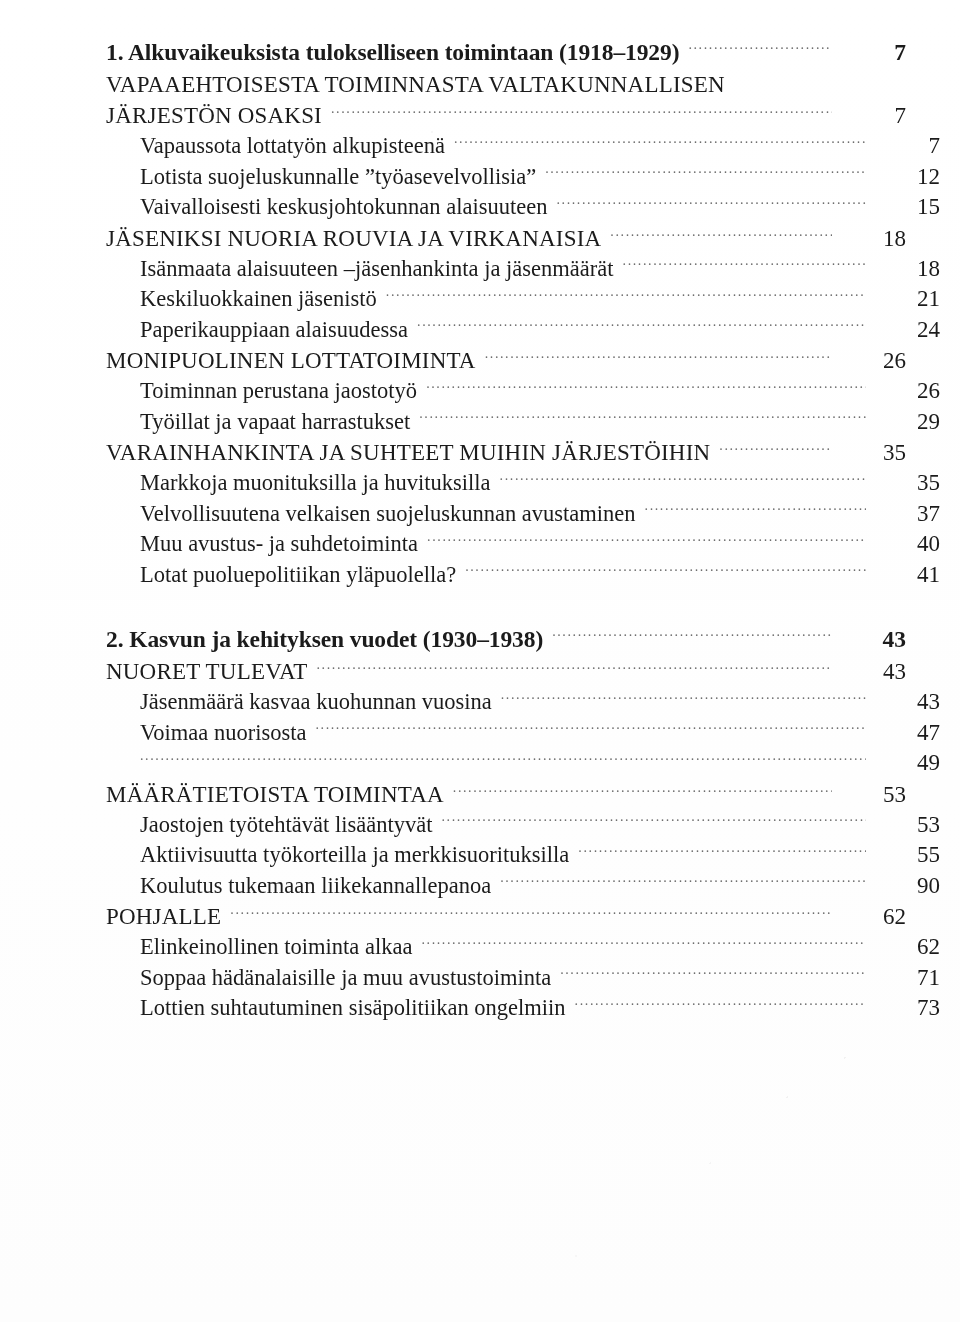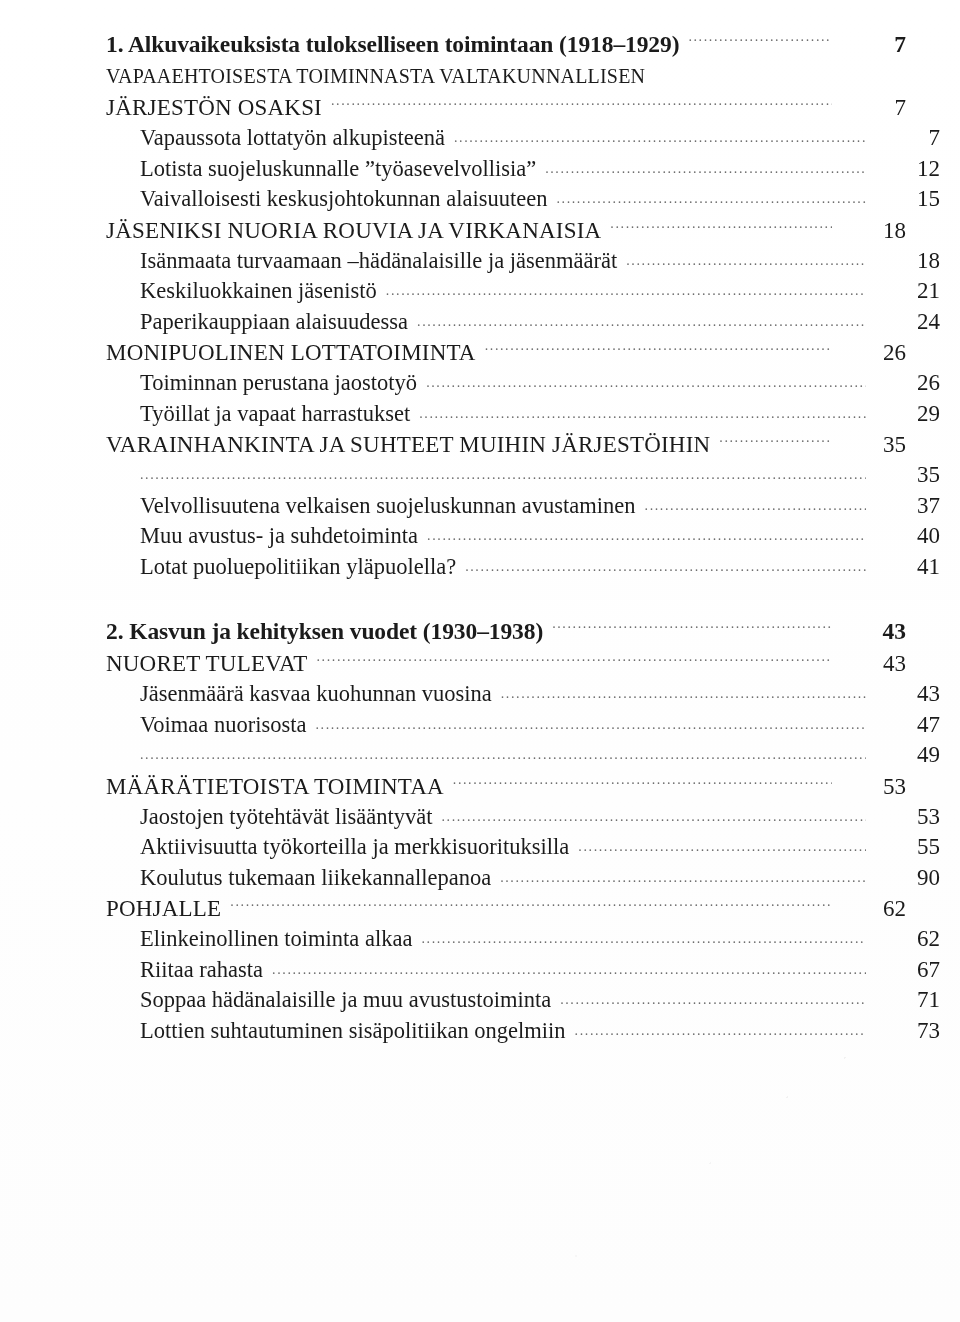--- a/index.html
+++ b/index.html
@@ -28,21 +28,21 @@
       radial-gradient(circle at 45% 10%, rgba(0,0,0,0.03) 0 1px, transparent 1px),
       radial-gradient(circle at 60% 95%, rgba(0,0,0,0.03) 0 1px, transparent 1px),
       linear-gradient(180deg, #ffffff 0%, #fefefe 60%, #fdfdfd 100%);
     mix-blend-mode: multiply;
     opacity: 0.9;
   }
 
   #toc {
     position: absolute;
     left: 106px;
-    top: 28px;
+    top: 36px;
     width: 800px;
   }
 
   .toc-row {
     display: flex;
     align-items: baseline;
     width: 100%;
     line-height: 30.5px;
     white-space: nowrap;
   }
@@ -100,37 +100,36 @@
   .lvl-section .toc-label {
     font-size: 23px;
     letter-spacing: 0.2px;
   }
   .lvl-section {
     line-height: 31px;
   }
 
   
   .lvl-section-cont .toc-label {
-    font-size: 20px;
+    font-size: 23px;
     letter-spacing: 0.2px;
     text-align: center;
   }
   .lvl-section-cont {
     line-height: 31px;
   }
   .lvl-section-cont .toc-dots,
   .lvl-section-cont .toc-page {
     visibility: hidden;
   }
 
   
   .lvl-sub {
     padding-left: 34px;
     line-height: 30.5px;
-    align-items: flex-end;
   }
   .lvl-sub .toc-label {
     font-size: 22.5px;
   }
 
   .chapter-gap {
     height: 33px;
   }
 </style>
 </head>
@@ -168,21 +167,21 @@
       <span class="toc-label">Vaivalloisesti keskusjohtokunnan alaisuuteen</span>
       <span class="toc-dots"></span>
       <span class="toc-page">15</span>
     </div>
     <div class="toc-row lvl-section">
       <span class="toc-label">JÄSENIKSI NUORIA ROUVIA JA VIRKANAISIA</span>
       <span class="toc-dots"></span>
       <span class="toc-page">18</span>
     </div>
     <div class="toc-row lvl-sub">
-      <span class="toc-label">Isänmaata turvaamaan –hädänalaisille ja jäsenmäärät</span>
+      <span class="toc-label">Isänmaata alaisuuteen –jäsenhankinta ja jäsenmäärät</span>
       <span class="toc-dots"></span>
       <span class="toc-page">18</span>
     </div>
     <div class="toc-row lvl-sub">
       <span class="toc-label">Keskiluokkainen jäsenistö</span>
       <span class="toc-dots"></span>
       <span class="toc-page">21</span>
     </div>
     <div class="toc-row lvl-sub">
       <span class="toc-label">Paperikauppiaan alaisuudessa</span>
@@ -203,20 +202,21 @@
       <span class="toc-label">Työillat ja vapaat harrastukset</span>
       <span class="toc-dots"></span>
       <span class="toc-page">29</span>
     </div>
     <div class="toc-row lvl-section">
       <span class="toc-label">VARAINHANKINTA JA SUHTEET MUIHIN JÄRJESTÖIHIN</span>
       <span class="toc-dots"></span>
       <span class="toc-page">35</span>
     </div>
     <div class="toc-row lvl-sub">
+      <span class="toc-label">Markkoja muonituksilla ja huvituksilla</span>
       <span class="toc-dots"></span>
       <span class="toc-page">35</span>
     </div>
     <div class="toc-row lvl-sub">
       <span class="toc-label">Velvollisuutena velkaisen suojeluskunnan avustaminen</span>
       <span class="toc-dots"></span>
       <span class="toc-page">37</span>
     </div>
     <div class="toc-row lvl-sub">
       <span class="toc-label">Muu avustus- ja suhdetoiminta</span>
@@ -277,25 +277,20 @@
       <span class="toc-label">POHJALLE</span>
       <span class="toc-dots"></span>
       <span class="toc-page">62</span>
     </div>
     <div class="toc-row lvl-sub">
       <span class="toc-label">Elinkeinollinen toiminta alkaa</span>
       <span class="toc-dots"></span>
       <span class="toc-page">62</span>
     </div>
     <div class="toc-row lvl-sub">
-      <span class="toc-label">Riitaa rahasta</span>
-      <span class="toc-dots"></span>
-      <span class="toc-page">67</span>
-    </div>
-    <div class="toc-row lvl-sub">
       <span class="toc-label">Soppaa hädänalaisille ja muu avustustoiminta</span>
       <span class="toc-dots"></span>
       <span class="toc-page">71</span>
     </div>
     <div class="toc-row lvl-sub">
       <span class="toc-label">Lottien suhtautuminen sisäpolitiikan ongelmiin</span>
       <span class="toc-dots"></span>
       <span class="toc-page">73</span>
     </div>
   </div>

